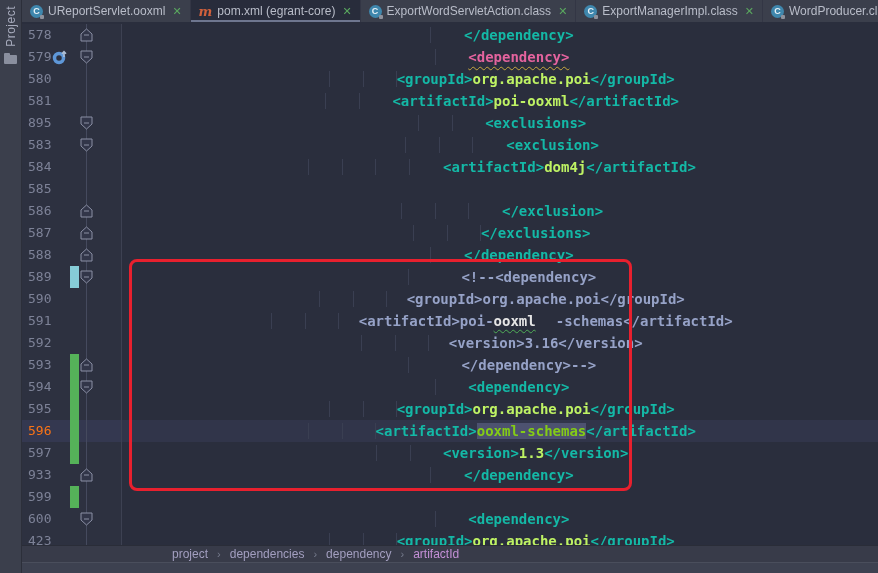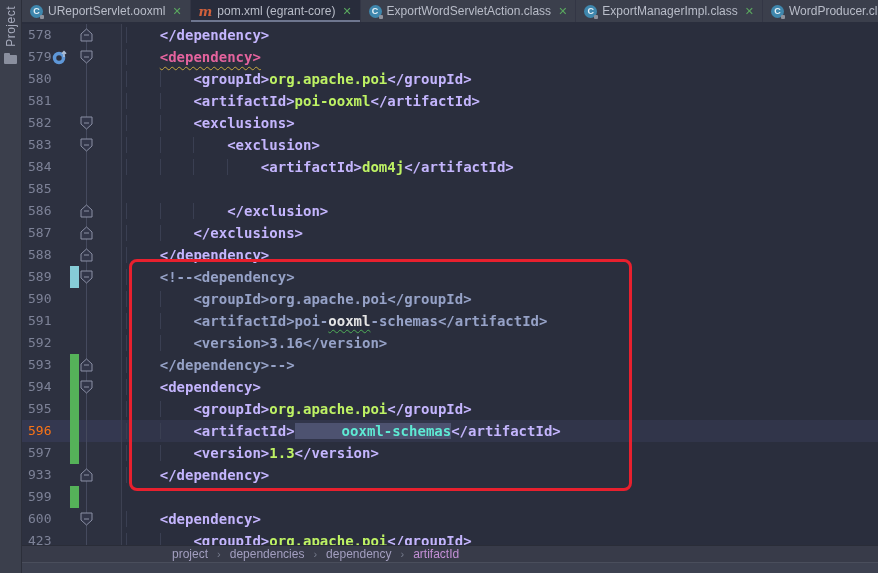--- a/index.html
+++ b/index.html
@@ -32,46 +32,46 @@
            font-size:9px; font-weight:bold; display:flex; align-items:center; justify-content:center;
            position:relative; flex:none; font-family:"Liberation Sans",sans-serif; }
   .cicon:after { content:""; position:absolute; right:-1px; bottom:-1px; width:4px; height:4px;
                  background:#8d919c; border-radius:1px; }
   .micon { color:#d0603c; font-family:"DejaVu Serif", serif; font-style:italic; font-weight:bold;
            font-size:13px; line-height:13px; flex:none; }
   .tabclose { color:#5aa85f; font-size:11px; line-height:11px; margin-left:2px; cursor:pointer; }
 
   
   .editor { position:relative; height:523px; overflow:hidden; background:#2a2e3d; flex:none; }
-  .rows { position:absolute; left:0; top:2px; right:0; }
+  .rows { position:absolute; left:0; top:2px; right:0;text-align:center; }
   .row { display:flex; height:22px; }
   .gut { width:100px; flex:none; position:relative; background:#2d3140;
          border-right:1px solid #3d4152; }
   .gut:before { content:""; position:absolute; left:64px; top:0; bottom:0; width:1px; background:#454a5e; }
   .lnum { position:absolute; left:6px; top:0; line-height:22px; font-size:13px;
           color:#7d8297; font-family:"DejaVu Sans Mono", monospace; }
   .row.cur .lnum { color:#f97316; }
   .row.cur .gut { background:#343850; }
   .row.cur .code { background:#31354a; }
   .cbar { position:absolute; left:48px; top:0; width:9px; height:22px; }
   .cbar.green { background:#55b259; }
   .cbar.cyan  { background:#86ccd7; }
   .fold { position:absolute; left:58px; top:4px; width:13px; height:14px; cursor:pointer; }
   .gicon { position:absolute; left:30px; top:3px; width:16px; height:16px; }
 
   .code { flex:1; position:relative; white-space:pre; font-family:"DejaVu Sans Mono", monospace;
           font-size:14px; line-height:22px; font-weight:600; color:#e6e6ec; padding-left:4px;
           min-width:0; }
   .ind { background-image:repeating-linear-gradient(to right, #3a3f52 0 1px, transparent 1px 33.7px); }
-  .t { color:#c4b5fd; }
+  .t { color:#14b8a6; }
   .x { color:#bef264; }
-  .c { color:#96a2c7; }
+  .c { color:#96a2c7;margin-left:20px; }
   .w { color:#e4639e; text-decoration:underline wavy #c9a93e 1px; text-underline-offset:4px; }
   .y { color:#e5e5e5; text-decoration:underline wavy #4fae57 1px; text-underline-offset:3px; }
-  .s { color:#5eead4; background:#4d5270;padding-left:47px; }
+  .s { color:#84cc16; background:#4d5270; }
 
   .redbox { position:absolute; left:107px; top:237px; width:503px; height:232px;
             border:3px solid #e8202e; border-radius:8px; pointer-events:none; }
 
   
   .crumbs { height:17px; background:#383b49; border-top:1px solid #2a2d38; display:flex;
             align-items:center; padding-left:150px; gap:9px; font-size:12px; flex:none; }
   .crumb { color:#a39fc0; cursor:pointer; }
   .crumb.current { color:#c490d6; }
   .crumbsep { color:#767b8c; font-size:11px; }
@@ -149,21 +149,21 @@
             <div class="code"><span class="ind">        </span><span class="t">&lt;groupId&gt;</span><span class="x">org.apache.poi</span><span class="t">&lt;/groupId&gt;</span></div>
           </div>
           <div class="row">
             <div class="gut">
               <span class="lnum">581</span>
             </div>
             <div class="code"><span class="ind">        </span><span class="t">&lt;artifactId&gt;</span><span class="x">poi-ooxml</span><span class="t">&lt;/artifactId&gt;</span></div>
           </div>
           <div class="row">
             <div class="gut">
-              <span class="lnum">582</span>
+              <span class="lnum">895</span>
               <span class="fold"><svg width="13" height="14" viewBox="0 0 13 14">
                   <polygon points="1,1 12,1 12,8 6.5,13 1,8" fill="#323649" stroke="#8b90a5" stroke-width="1"></polygon>
                   <line x1="4" y1="7" x2="9" y2="7" stroke="#8b90a5" stroke-width="1"></line>
                 </svg></span>
             </div>
             <div class="code"><span class="ind">        </span><span class="t">&lt;exclusions&gt;</span></div>
           </div>
           <div class="row">
             <div class="gut">
               <span class="lnum">583</span>

